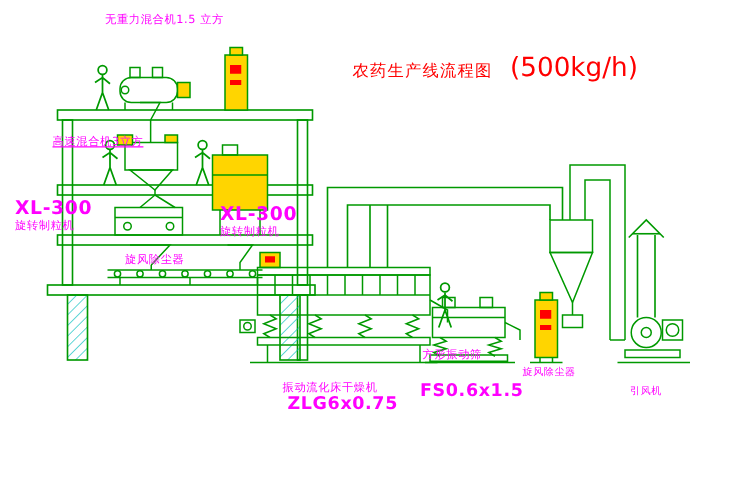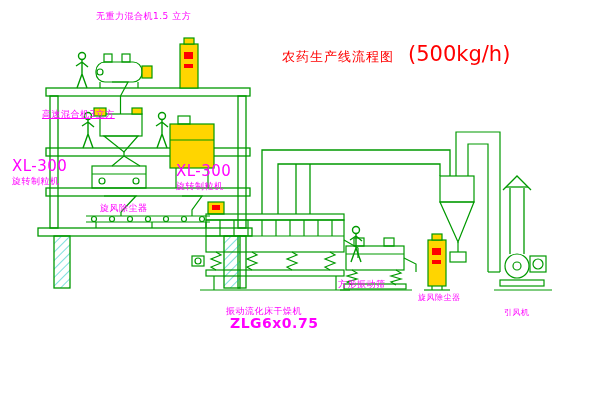--- a/index.html
+++ b/index.html
@@ -6,21 +6,21 @@
   .canvas{
     position:relative;width:600px;height:403px;background:#ffffff;
     overflow:hidden;font-family:"DejaVu Sans",sans-serif;
   }
   .canvas svg{position:absolute;left:0;top:0;}
   .lbl{
     position:absolute;color:#FF00FF;font-size:9px;line-height:1.1;
     white-space:nowrap;letter-spacing:0.5px;
   }
   .model{font-size:14px;font-weight:bold;letter-spacing:0.5px;}
-  .model-big{font-size:15px;font-weight:normal;}
+  .model-big{font-size:15px;font-weight:bold;}
   .title{
     position:absolute;left:282px;top:42px;color:#FF0000;
     display:flex;align-items:flex-end;gap:2px;white-space:nowrap;
   }
   .title .cn{font-size:13px;letter-spacing:1px;}
   .title .cap{font-size:21px;margin-left:12px;}
 </style>
 </head>
 <body>
 
@@ -198,34 +198,35 @@
       <line x1="442" y1="286" x2="442" y2="290"></line>
       <line x1="424" y1="290" x2="450" y2="290"></line>
     </g>
   </svg>
 
   <div class="title">
     <span class="cn">农药生产线流程图</span>
     <span class="cap">(500kg/h)</span>
   </div>
 
-  <span class="lbl" style="left:96px;top:12px;">无重力混合机1.5 立方</span>
+  <span class="lbl" style="left:84px;top:12px;">无重力混合机1.5 立方</span>
 
   <span class="lbl" style="left:42px;top:110px;text-decoration:underline;">高速混合机3立方</span>
 
   <span class="lbl model-big" style="left:12px;top:158px;">XL-300</span>
   <span class="lbl" style="left:12px;top:177px;">旋转制粒机</span>
 
   <span class="lbl model-big" style="left:176px;top:163px;">XL-300</span>
   <span class="lbl" style="left:176px;top:182px;">旋转制粒机</span>
 
   <span class="lbl" style="left:100px;top:204px;">旋风除尘器</span>
 
   <span class="lbl" style="left:226px;top:307px;">振动流化床干燥机</span>
   <span class="lbl model" style="left:230px;top:316px;">ZLG6x0.75</span>
 
   <span class="lbl" style="left:338px;top:280px;">方形振动筛</span>
+  <span class="lbl model" style="left:336px;top:306px;">FS0.6x1.5</span>
 
   <span class="lbl" style="left:418px;top:294px;font-size:8px;">旋风除尘器</span>
 
   <span class="lbl" style="left:504px;top:309px;font-size:8px;">引风机</span>
 
 </div>
 
 </body></html>

